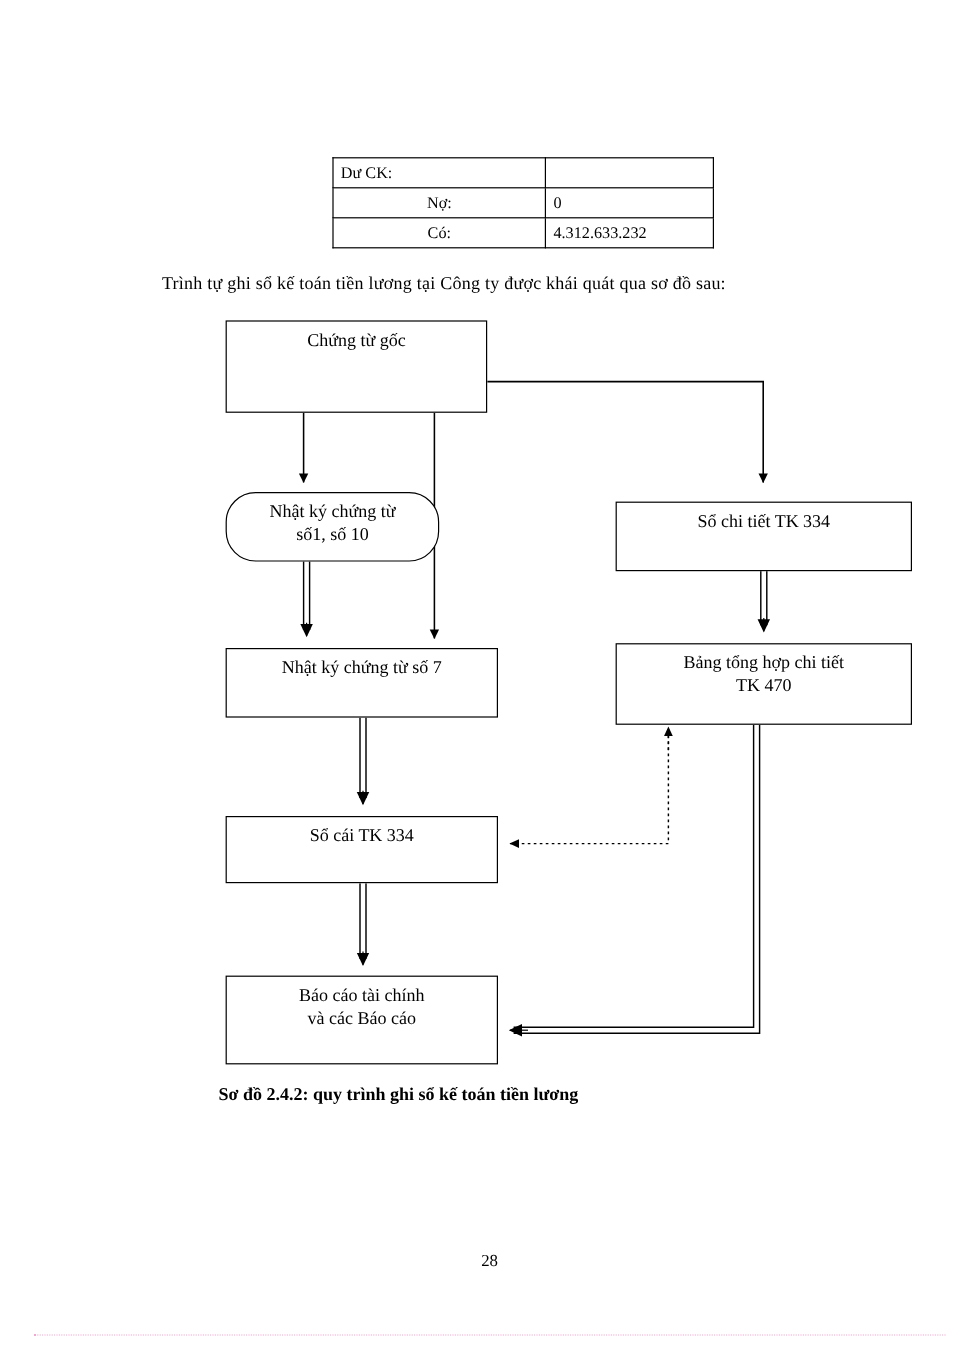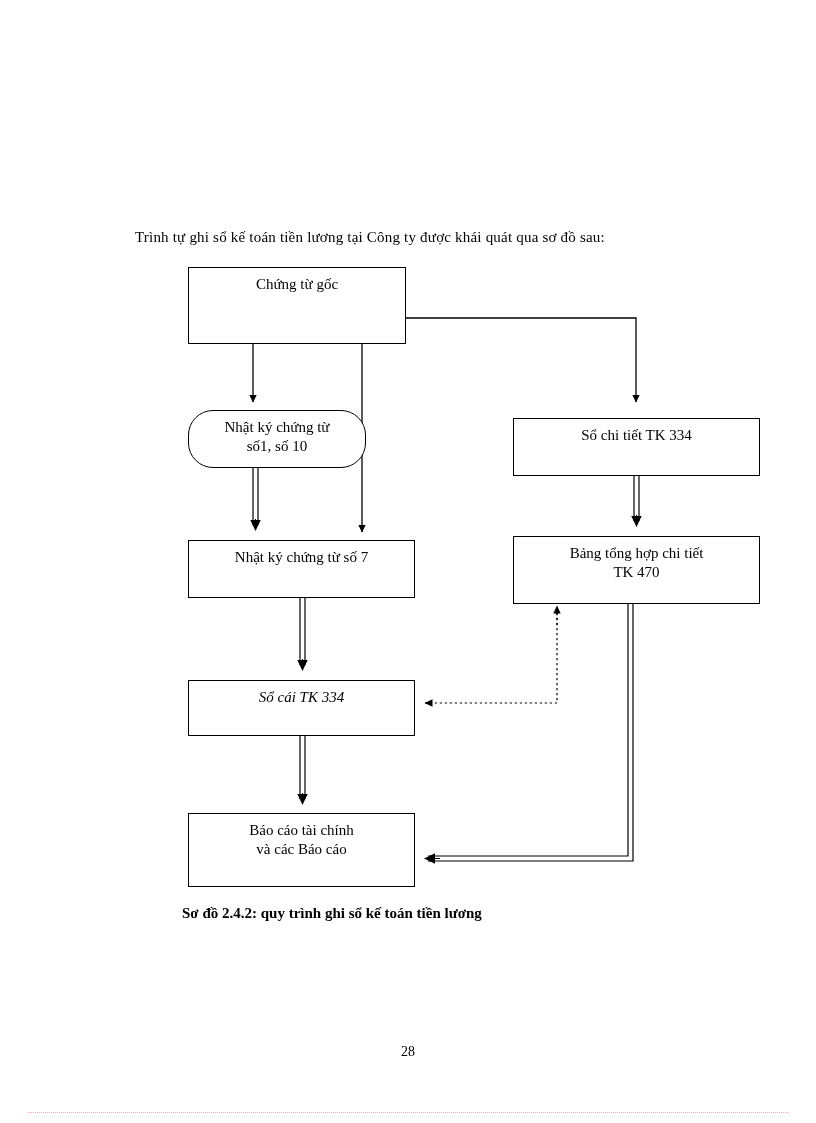--- a/index.html
+++ b/index.html
@@ -73,21 +73,21 @@
     pointer-events: auto;
   }
   .node span { display: block; }
 
   
   #node-chungtu    { left: 188px; top: 267px;  width: 218px; height: 77px; }
   #node-nhatky1    { left: 188px; top: 410px;  width: 178px; height: 58px; border-radius: 25px; }
   #node-sochitiet  { left: 513px; top: 418px;  width: 247px; height: 58px; }
   #node-nhatky7    { left: 188px; top: 540px;  width: 227px; height: 58px; }
   #node-banggop    { left: 513px; top: 536px;  width: 247px; height: 68px; }
-  #node-socai      { left: 188px; top: 680px;  width: 227px; height: 56px; font-style: italic; }
+  #node-socai      { left: 188px; top: 680px;  width: 227px; height: 56px; }
   #node-baocao     { left: 188px; top: 813px;  width: 227px; height: 74px; }
 
   
   .caption {
     position: absolute;
     left: 182px;
     top: 905px;
     font-size: 15px;
     font-weight: bold;
     white-space: nowrap;
@@ -118,20 +118,36 @@
     width: 816px;
     height: 1123px;
     pointer-events: none;
   }
 </style>
 </head>
 <body>
 
 <div id="page">
 
+  <table class="bal-table">
+    <tbody>
+      <tr>
+        <td class="bal-label-col cell-left nowrapcell">Dư CK:</td>
+        <td class="bal-val-col cell-left"></td>
+      </tr>
+      <tr>
+        <td class="bal-label-col cell-center nowrapcell">Nợ:</td>
+        <td class="bal-val-col cell-left">0</td>
+      </tr>
+      <tr>
+        <td class="bal-label-col cell-center nowrapcell">Có:</td>
+        <td class="bal-val-col cell-left">4.312.633.232</td>
+      </tr>
+    </tbody>
+  </table>
 
   <div class="intro-para">Trình tự ghi sổ kế toán tiền lương tại Công ty được khái quát qua sơ đồ sau:</div>
 
   <svg class="connectors" viewBox="0 0 816 1123">
     <defs>
       <marker id="arrow-solid" markerWidth="9" markerHeight="9" refX="7.5" refY="4.5" orient="auto" markerUnits="userSpaceOnUse">
         <path d="M0,0.6 L8,4.5 L0,8.4 z" fill="#000"></path>
       </marker>
       <marker id="arrow-big" markerWidth="12" markerHeight="12" refX="10" refY="6" orient="auto" markerUnits="userSpaceOnUse">
         <path d="M0,0.8 L11,6 L0,11.2 z" fill="#000"></path>

